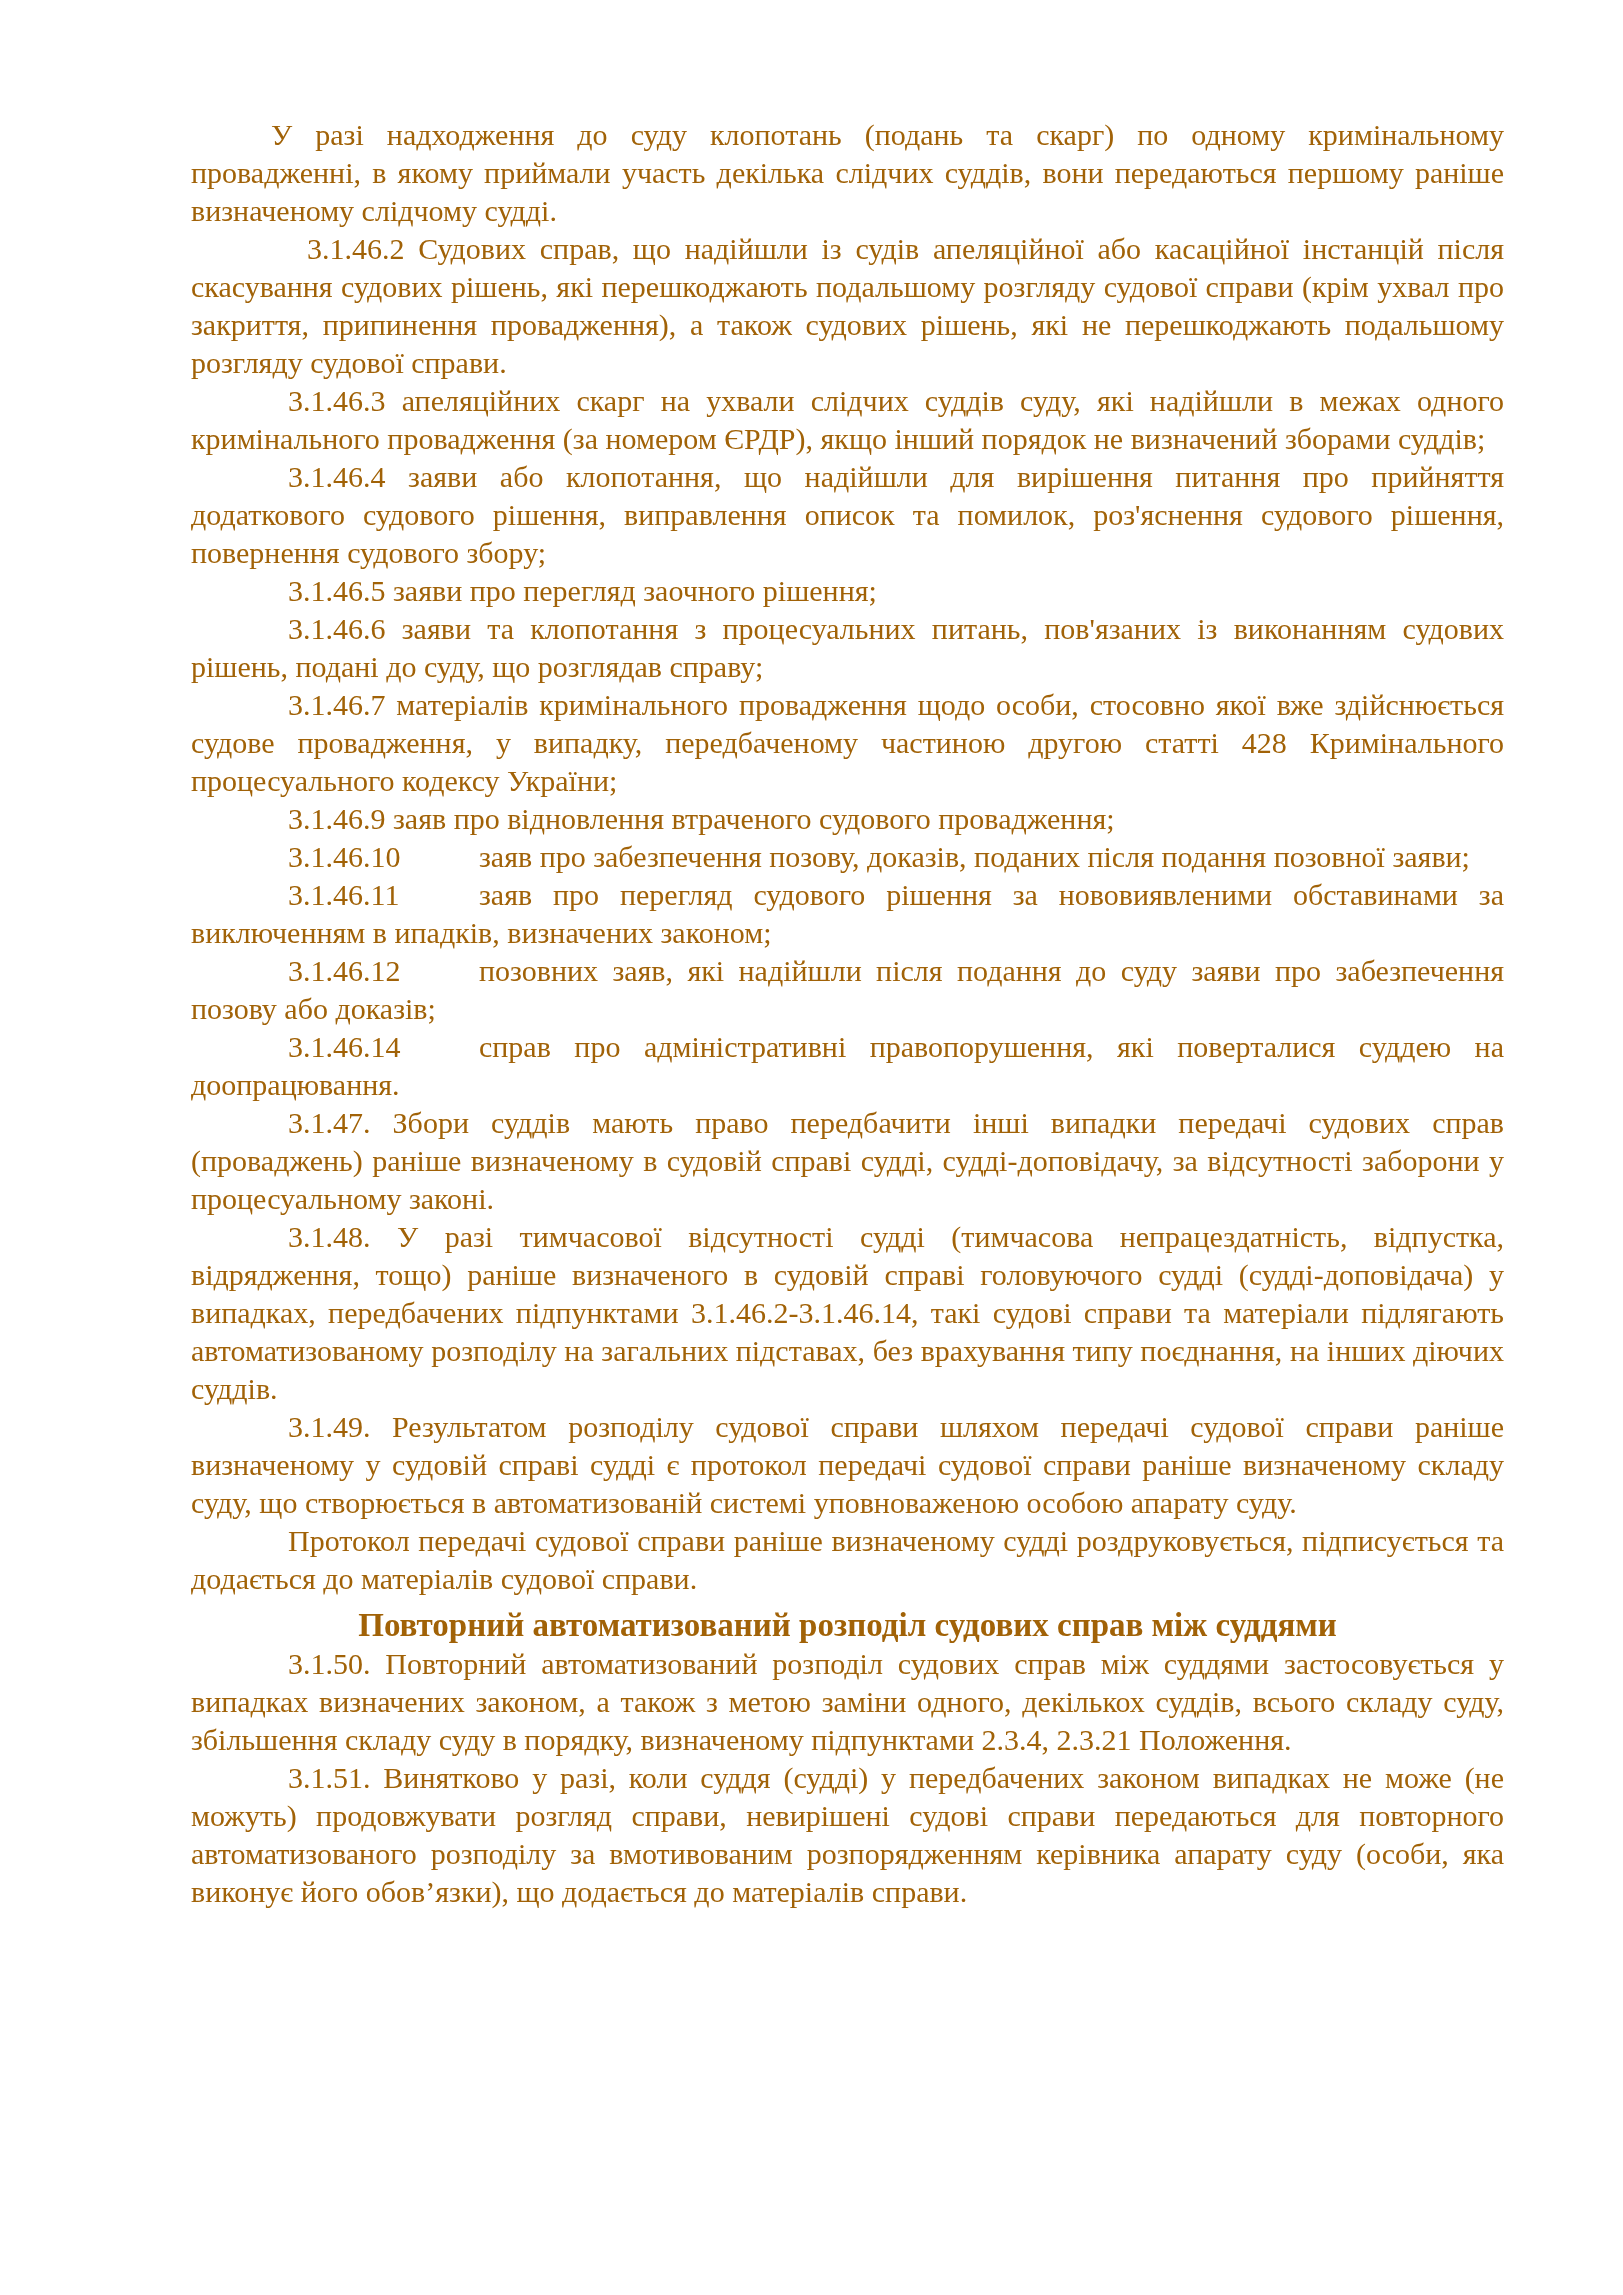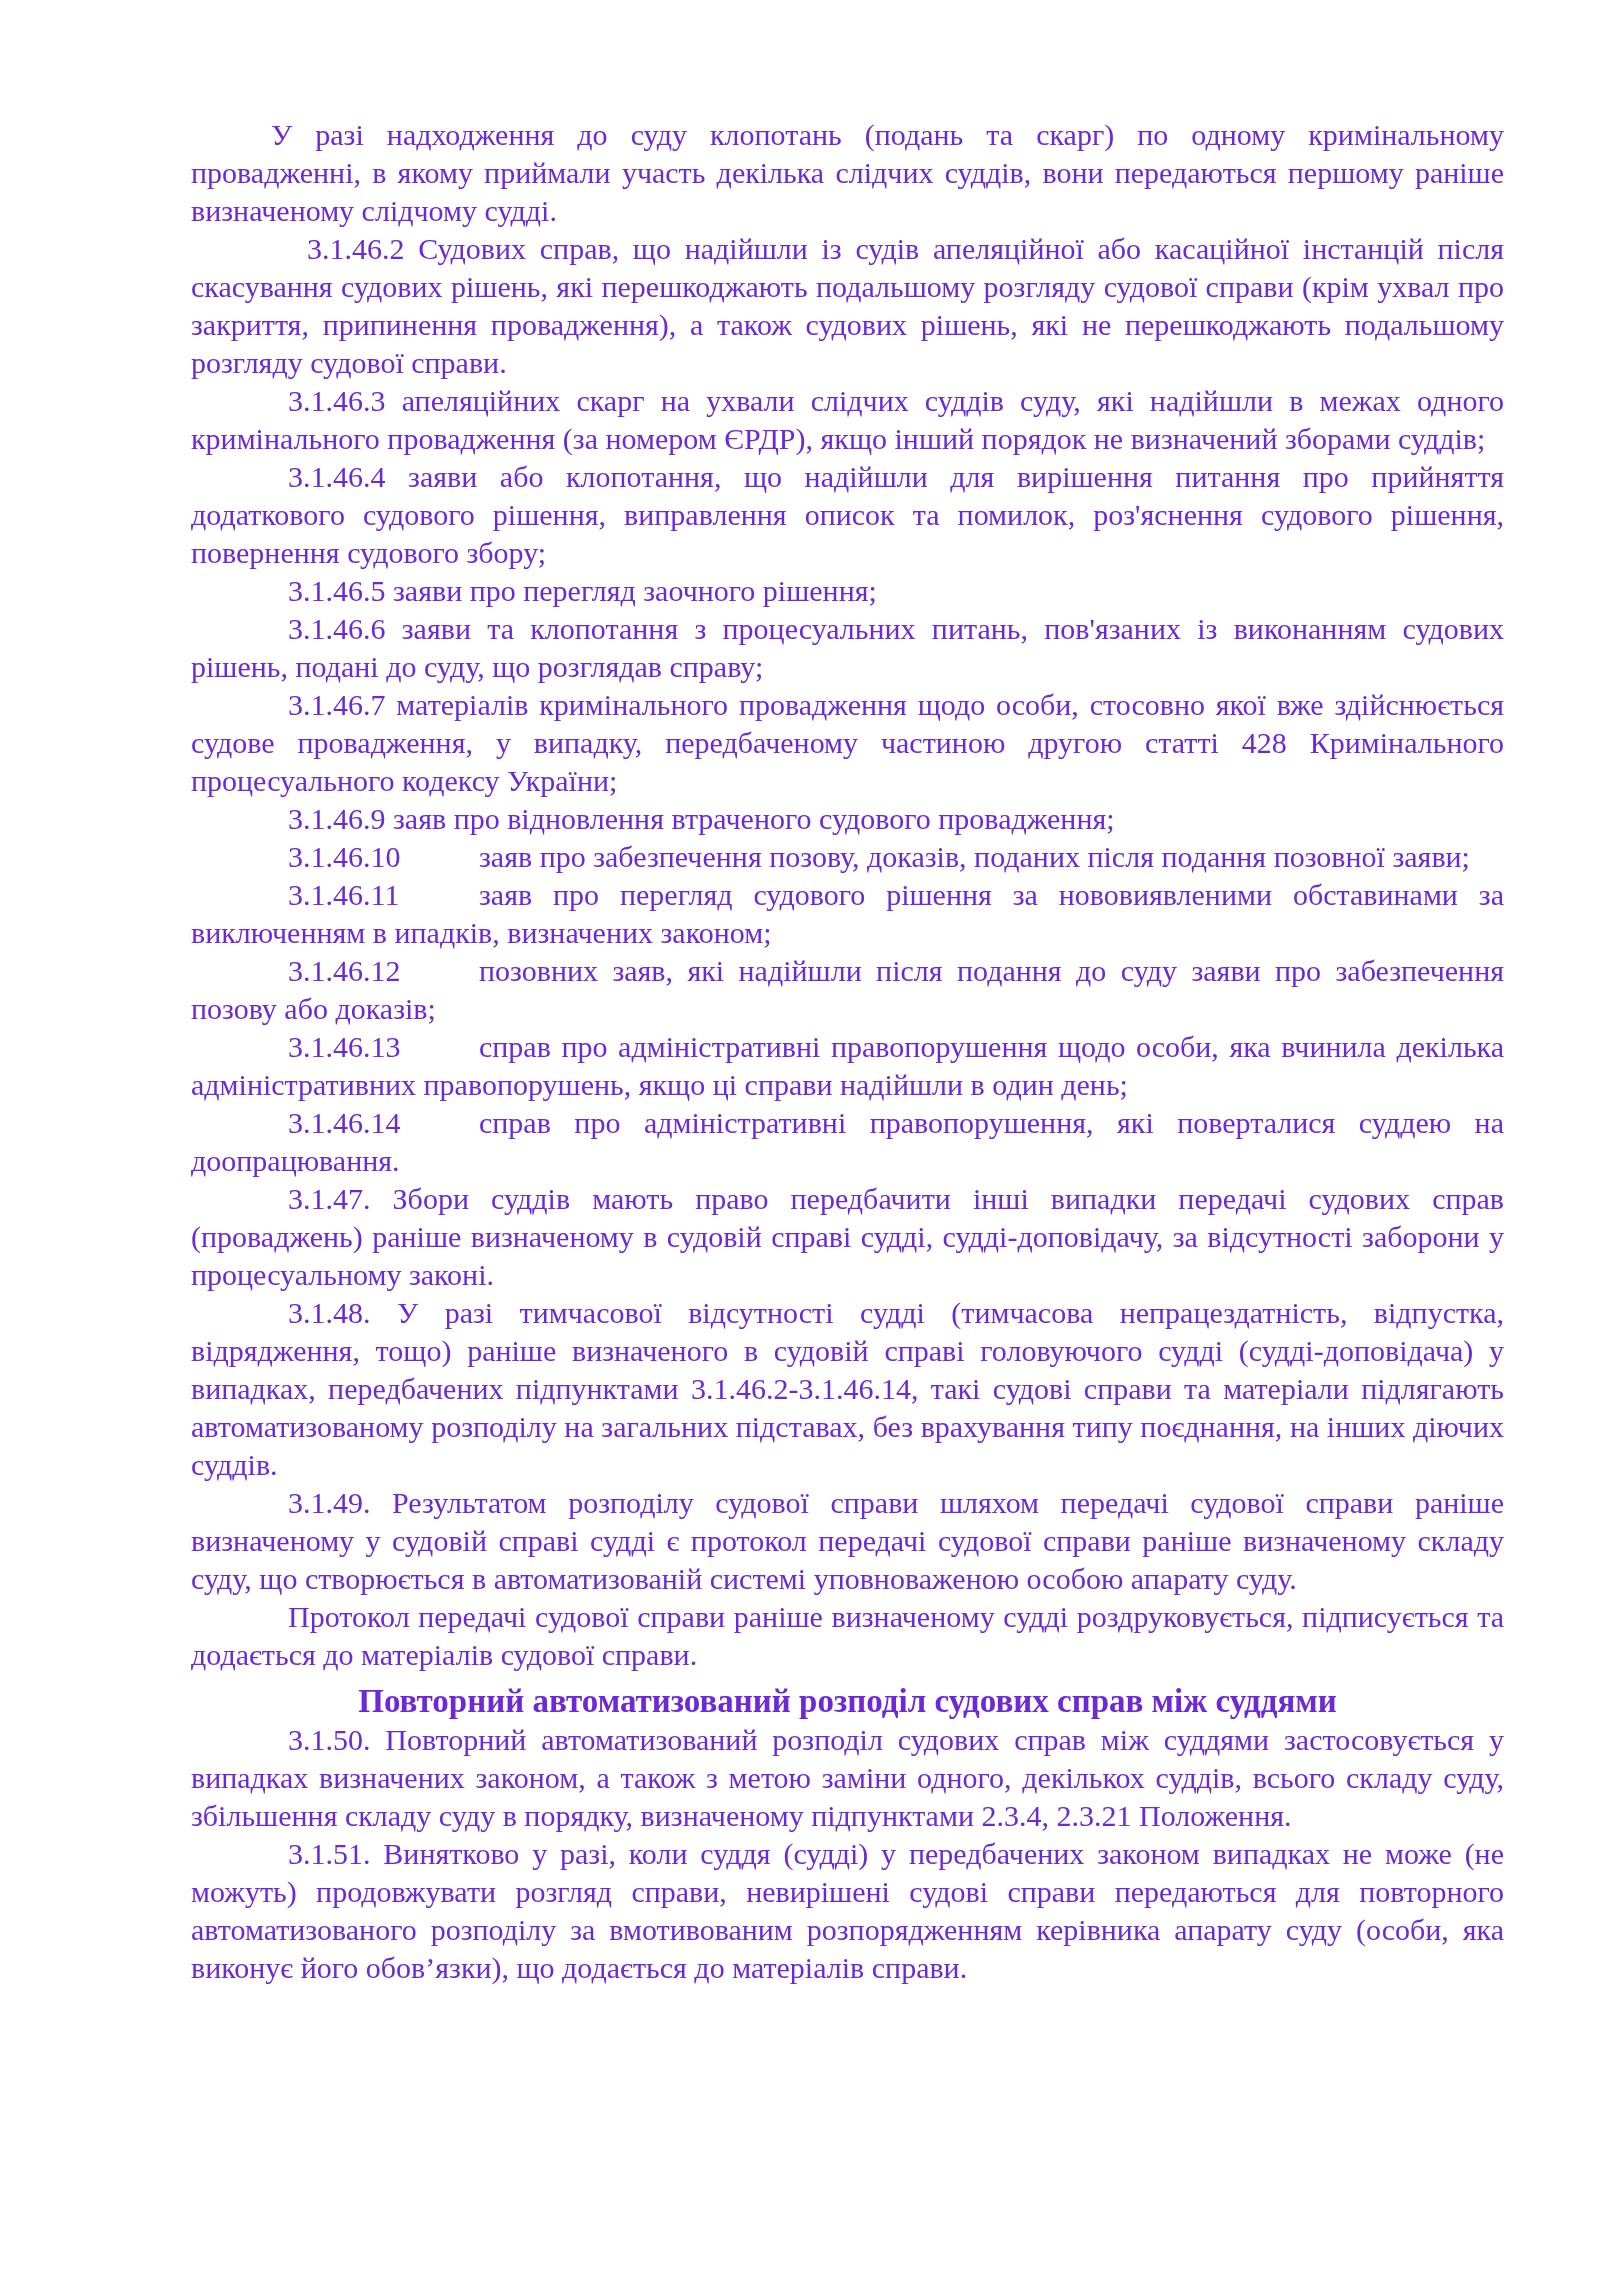--- a/index.html
+++ b/index.html
@@ -5,21 +5,21 @@
   html, body { margin: 0; padding: 0; background: #ffffff; }
   body { width: 1623px; height: 2295px; position: relative; overflow: hidden; }
   .page {
     position: absolute;
     left: 191px;
     top: 116px;
     width: 1313px;
     font-family: "Liberation Serif", "DejaVu Serif", serif;
     font-size: 30px;
     line-height: 38px;
-    color: #6d28d9;
+    color: #a16207;
   }
   .p {
     margin: 0;
     text-align: justify;
     text-indent: 97px;
   }
   .p.first { text-indent: 80px; }
   .p.deep { text-indent: 116px; }
   .num { display: inline; }
   .num.tab { display: inline-block; width: 191px; text-indent: 0; }
@@ -81,23 +81,20 @@
   </p>
 
   <p class="p">
     <span class="num tab">3.1.46.11</span><span>заяв про перегляд судового рішення за нововиявленими обставинами за виключенням в ипадків, визначених законом;</span>
   </p>
 
   <p class="p">
     <span class="num tab">3.1.46.12</span><span>позовних заяв, які надійшли після подання до суду заяви про забезпечення позову або доказів;</span>
   </p>
 
-  <p class="p">
-    <span class="num tab">3.1.46.13</span><span>справ про адміністративні правопорушення щодо особи, яка вчинила декілька адміністративних правопорушень, якщо ці справи надійшли в один день;</span>
-  </p>
 
   <p class="p">
     <span class="num tab">3.1.46.14</span><span>справ про адміністративні правопорушення, які поверталися суддею на доопрацювання.</span>
   </p>
 
   <p class="p">
     <span class="num">3.1.47.</span>
     <span>Збори суддів мають право передбачити інші випадки передачі судових справ  (проваджень) раніше визначеному в судовій справі судді, судді-доповідачу, за відсутності заборони у процесуальному законі.</span>
   </p>
 

